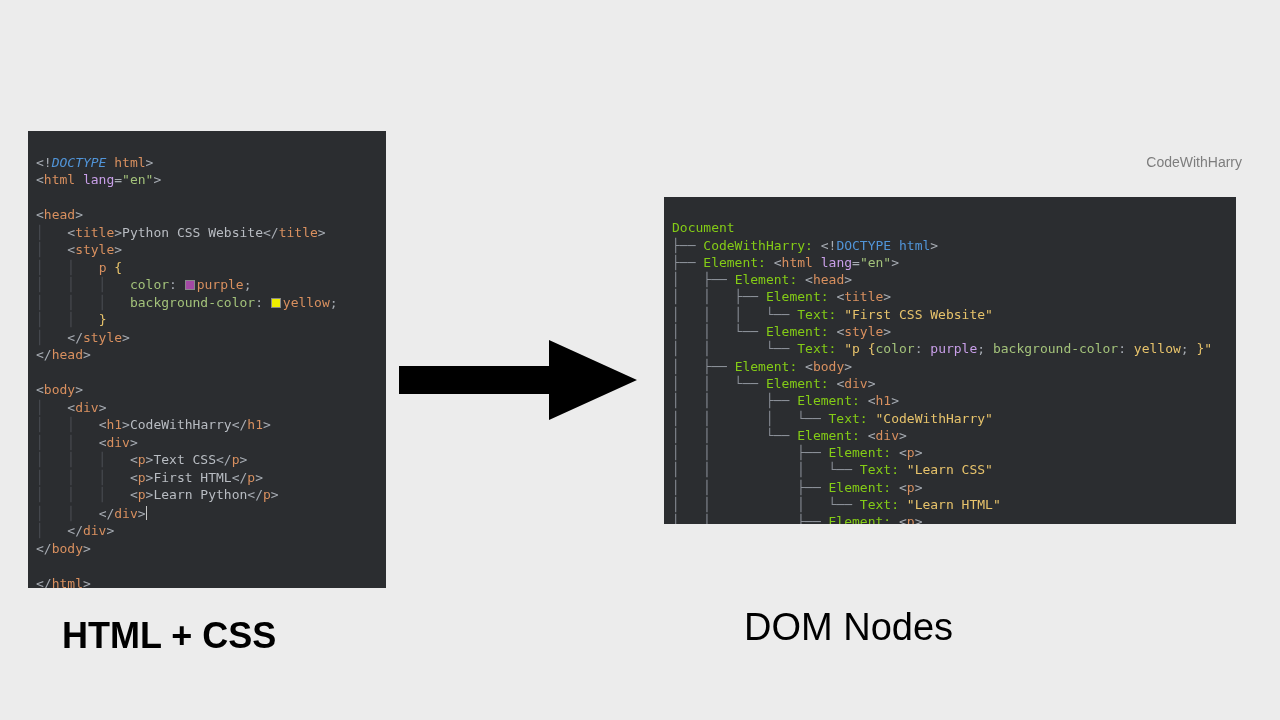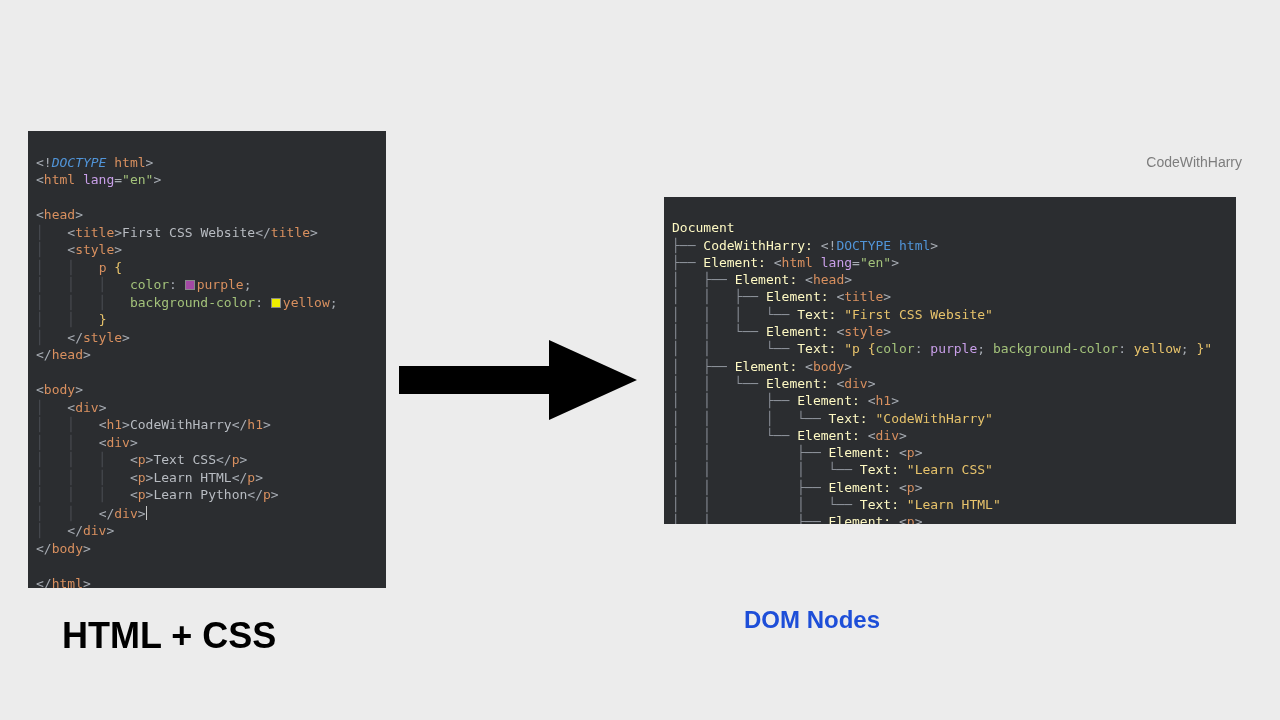--- a/index.html
+++ b/index.html
@@ -53,23 +53,23 @@
     top: 615px;
     left: 62px;
     font-weight: 700;
     font-size: 36px;
     color: #000;
   }
   .label-right {
     position: absolute;
     top: 606px;
     left: 744px;
-    font-weight: 700;
-    font-size: 24px;
-    color: #1d4ed8;
+    font-weight: 400;
+    font-size: 38px;
+    color: #000000;
   }
   .arrow {
     position: absolute;
     top: 330px;
     left: 399px;
     width: 240px;
     height: 100px;
     color: #000;
   }
   .arrow svg { width: 100%; height: 100%; }
@@ -83,21 +83,21 @@
   .attr { color: #c99fe9; }      
   .eq { color: #a7acb3; }
   .str { color: #a3c27a; }       
   .text { color: #b8bcc2; }
   .css-prop { color: #a3c27a; }  
   .css-val { color: #d9905f; }   
   .yellow-val { color: #d9905f; }
   .brace { color: #e7c36b; }     
   .guide { color: #4b4e55; }     
   .tree { color: #8a8f97; }      
-  .tree-label { color: #fef9c3; }
+  .tree-label { color: #84cc16; }
   .tree-tag { color: #d9905f; }
   .tree-attr { color: #c99fe9; }
   .tree-str { color: #a3c27a; }
   .tree-text { color: #e7c36b; }
   .tree-docl { color: #5195d9; } 
   .tree-prop { color: #a3c27a; }
   .tree-valp { color: #c99fe9; } 
   .tree-valy { color: #e7c36b; } 
   .swatch {
     display: inline-block;
@@ -122,35 +122,35 @@
 </head>
 <body>
 
 <div class="watermark">CodeWithHarry</div>
 
 <div class="left-panel">
 <span class="ang">&lt;!</span><span class="doctype-kw">DOCTYPE</span> <span class="doctype-arg">html</span><span class="ang">&gt;</span>
 <span class="ang">&lt;</span><span class="tag">html</span> <span class="attr">lang</span><span class="eq">=</span><span class="str">"en"</span><span class="ang">&gt;</span>
 <span class="guide"></span>
 <span class="ang">&lt;</span><span class="tag">head</span><span class="ang">&gt;</span>
-<span class="guide">│   </span><span class="ang">&lt;</span><span class="tag">title</span><span class="ang">&gt;</span><span class="text">First CSS Website</span><span class="ang">&lt;/</span><span class="tag">title</span><span class="ang">&gt;</span>
+<span class="guide">│   </span><span class="ang">&lt;</span><span class="tag">title</span><span class="ang">&gt;</span><span class="text">Python CSS Website</span><span class="ang">&lt;/</span><span class="tag">title</span><span class="ang">&gt;</span>
 <span class="guide">│   </span><span class="ang">&lt;</span><span class="tag">style</span><span class="ang">&gt;</span>
 <span class="guide">│   │   </span><span class="tag">p</span> <span class="brace">{</span>
 <span class="guide">│   │   │   </span><span class="css-prop">color</span><span class="pun">: </span><span class="swatch sw-purple"></span><span class="css-val">purple</span><span class="pun">;</span>
 <span class="guide">│   │   │   </span><span class="css-prop">background-color</span><span class="pun">: </span><span class="swatch sw-yellow"></span><span class="yellow-val">yellow</span><span class="pun">;</span>
 <span class="guide">│   │   </span><span class="brace">}</span>
 <span class="guide">│   </span><span class="ang">&lt;/</span><span class="tag">style</span><span class="ang">&gt;</span>
 <span class="ang">&lt;/</span><span class="tag">head</span><span class="ang">&gt;</span>
 <span class="guide"></span>
 <span class="ang">&lt;</span><span class="tag">body</span><span class="ang">&gt;</span>
 <span class="guide">│   </span><span class="ang">&lt;</span><span class="tag">div</span><span class="ang">&gt;</span>
 <span class="guide">│   │   </span><span class="ang">&lt;</span><span class="tag">h1</span><span class="ang">&gt;</span><span class="text">CodeWithHarry</span><span class="ang">&lt;/</span><span class="tag">h1</span><span class="ang">&gt;</span>
 <span class="guide">│   │   </span><span class="ang">&lt;</span><span class="tag">div</span><span class="ang">&gt;</span>
 <span class="guide">│   │   │   </span><span class="ang">&lt;</span><span class="tag">p</span><span class="ang">&gt;</span><span class="text">Text CSS</span><span class="ang">&lt;/</span><span class="tag">p</span><span class="ang">&gt;</span>
-<span class="guide">│   │   │   </span><span class="ang">&lt;</span><span class="tag">p</span><span class="ang">&gt;</span><span class="text">Learn HTML</span><span class="ang">&lt;/</span><span class="tag">p</span><span class="ang">&gt;</span>
+<span class="guide">│   │   │   </span><span class="ang">&lt;</span><span class="tag">p</span><span class="ang">&gt;</span><span class="text">First HTML</span><span class="ang">&lt;/</span><span class="tag">p</span><span class="ang">&gt;</span>
 <span class="guide">│   │   │   </span><span class="ang">&lt;</span><span class="tag">p</span><span class="ang">&gt;</span><span class="text">Learn Python</span><span class="ang">&lt;/</span><span class="tag">p</span><span class="ang">&gt;</span>
 <span class="guide">│   │   </span><span class="ang">&lt;/</span><span class="tag">div</span><span class="ang">&gt;</span><span class="cursor"></span>
 <span class="guide">│   </span><span class="ang">&lt;/</span><span class="tag">div</span><span class="ang">&gt;</span>
 <span class="ang">&lt;/</span><span class="tag">body</span><span class="ang">&gt;</span>
 <span class="guide"></span>
 <span class="ang">&lt;/</span><span class="tag">html</span><span class="ang">&gt;</span>
 </div>
 
 <div class="arrow">
   <svg viewBox="0 0 240 100">

